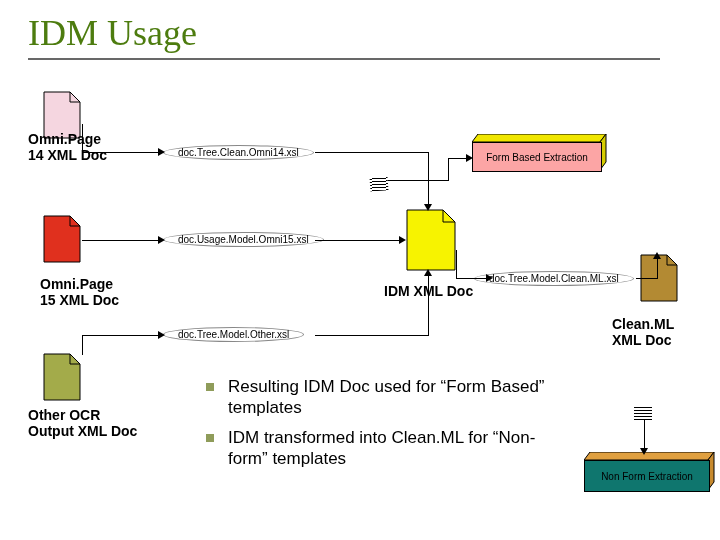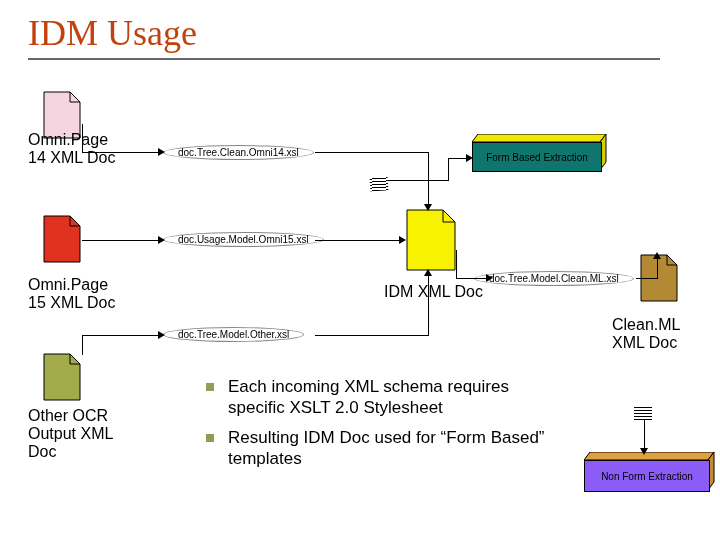--- a/index.html
+++ b/index.html
@@ -1,20 +1,20 @@
 <!DOCTYPE html>
 <html><head>
 <meta charset="utf-8">
 <style>
 body{margin:0;font-family:Arial,Helvetica,sans-serif;background:#fff;width:720px;height:540px;position:relative;overflow:hidden}
-.title{position:absolute;left:28px;top:12px;font-family:"Times New Roman",serif;font-size:36px;color:#c2410c}
+.title{position:absolute;left:28px;top:12px;font-family:"Times New Roman",serif;font-size:36px;color:#4d7c0f}
 .title-underline{position:absolute;left:28px;top:58px;width:632px;height:2px;background:#686868}
 .doc-icon{position:absolute;width:38px;height:48px}
 .doc-icon svg{width:100%;height:100%}
-.doc-label{position:absolute;font-size:16px;font-weight:400}
+.doc-label{position:absolute;font-size:14px;font-weight:700}
 .xsl-oval{position:absolute;border:1px solid #888;border-radius:50%/50%;background:#fff;font-size:10px;display:flex;align-items:center;justify-content:center;padding:1px 14px}
 .box3d{position:absolute}
 .box3d-face{position:absolute;border:1px solid #000;font-size:10px;display:flex;align-items:center;justify-content:center;text-align:center;padding:2px}
 .arrow-seg{position:absolute;background:#000}
 .arrow-head{position:absolute;width:0;height:0}
 .stripes{position:absolute;width:18px;height:14px;background:repeating-linear-gradient(0deg,#000 0,#000 1px,transparent 1px,transparent 3px)}
 .bullet-block{position:absolute}
 .bullet-item{display:flex;align-items:flex-start;margin-bottom:8px}
 .bullet-sq{width:8px;height:8px;background:#8f9c5a;margin-right:14px;margin-top:7px;flex-shrink:0;margin-left:20px}
 .bullet-txt{font-size:17px;line-height:1.25;max-width:330px}
@@ -32,21 +32,21 @@
     </svg>
 </div>
 <div class="doc-label" style="left:28px;top:131px;width:90px">Omni.Page 14 XML Doc</div>
 
 <div class="doc-icon" style="left:43px;top:215px">
 <svg viewBox="0 0 38 48">
       <path d="M1 47V1h26l10 10v36z" fill="#e0301e" stroke="#000"></path>
       <path d="M27 1v10h10" fill="none" stroke="#000"></path>
     </svg>
 </div>
-<div class="doc-label" style="left:28px;top:276px;width:90px">Omni.Page 15 XML Doc</div>
+<div class="doc-label" style="left:40px;top:276px;width:90px">Omni.Page 15 XML Doc</div>
 
 <div class="doc-icon" style="left:43px;top:353px">
 <svg viewBox="0 0 38 48">
       <path d="M1 47V1h26l10 10v36z" fill="#a3ab4a" stroke="#000"></path>
       <path d="M27 1v10h10" fill="none" stroke="#000"></path>
     </svg>
 </div>
 <div class="doc-label" style="left:28px;top:407px;width:110px">Other OCR Output XML Doc</div>
 
 <div class="doc-icon" style="left:406px;top:209px;width:50px;height:62px">
@@ -68,29 +68,29 @@
 <div class="xsl-oval" style="left:163px;top:145px">doc.Tree.Clean.Omni14.xsl</div>
 <div class="xsl-oval" style="left:163px;top:232px">doc.Usage.Model.Omni15.xsl</div>
 <div class="xsl-oval" style="left:163px;top:327px">doc.Tree.Model.Other.xsl</div>
 <div class="xsl-oval" style="left:474px;top:271px">doc.Tree.Model.Clean.ML.xsl</div>
 
 <div class="box3d" style="left:472px;top:134px;width:130px;height:40px">
   <svg style="position:absolute;left:0;top:0" width="136" height="38">
     <polygon points="6,0 134,0 128,8 0,8" fill="#f0e600" stroke="#000"></polygon>
     <polygon points="134,0 134,28 128,36 128,8" fill="#d6cc00" stroke="#000"></polygon>
   </svg>
-  <div class="box3d-face" style="left:0;top:8px;width:124px;height:24px;background:#0f766e">Form Based Extraction</div>
+  <div class="box3d-face" style="left:0;top:8px;width:124px;height:24px;background:#fca5a5">Form Based Extraction</div>
 </div>
 
 <div class="box3d" style="left:584px;top:452px;width:126px;height:42px">
   <svg style="position:absolute;left:0;top:0" width="132" height="40">
     <polygon points="6,0 130,0 124,8 0,8" fill="#e0a040" stroke="#000"></polygon>
     <polygon points="130,0 130,30 124,38 124,8" fill="#c78a2e" stroke="#000"></polygon>
   </svg>
-  <div class="box3d-face" style="left:0;top:8px;width:120px;height:26px;background:#8b5cf6">Non Form Extraction</div>
+  <div class="box3d-face" style="left:0;top:8px;width:120px;height:26px;background:#0f766e">Non Form Extraction</div>
 </div>
 
 <div class="arrow-seg" style="left:82px;top:124px;width:1px;height:28px"></div>
 <div class="arrow-seg" style="left:82px;top:152px;width:78px;height:1px"></div>
 <div class="arrow-head" style="left:158px;top:148px;border-left:7px solid #000;border-top:4px solid transparent;border-bottom:4px solid transparent"></div>
 
 <div class="arrow-seg" style="left:315px;top:152px;width:114px;height:1px"></div>
 <div class="arrow-seg" style="left:428px;top:152px;width:1px;height:54px"></div>
 <div class="arrow-head" style="left:424px;top:204px;border-top:7px solid #000;border-left:4px solid transparent;border-right:4px solid transparent"></div>
 
@@ -123,19 +123,19 @@
 <div class="arrow-seg" style="left:657px;top:258px;width:1px;height:21px"></div>
 <div class="arrow-head" style="left:653px;top:252px;border-bottom:7px solid #000;border-left:4px solid transparent;border-right:4px solid transparent"></div>
 
 <div class="stripes" style="left:634px;top:406px"></div>
 <div class="arrow-seg" style="left:644px;top:420px;width:1px;height:30px"></div>
 <div class="arrow-head" style="left:640px;top:448px;border-top:7px solid #000;border-left:4px solid transparent;border-right:4px solid transparent"></div>
 
 <div class="bullet-block" style="left:186px;top:376px">
   <div class="bullet-item">
     <div class="bullet-sq"></div>
-    <div class="bullet-txt">Each incoming XML schema requires specific XSLT 2.0 Stylesheet</div>
+    <div class="bullet-txt">Resulting IDM Doc used for “Form Based” templates</div>
   </div>
   <div class="bullet-item">
     <div class="bullet-sq"></div>
-    <div class="bullet-txt">Resulting IDM Doc used for “Form Based” templates</div>
+    <div class="bullet-txt">IDM transformed into Clean.ML for “Non-form” templates</div>
   </div>
 </div>
 
 </body></html>

